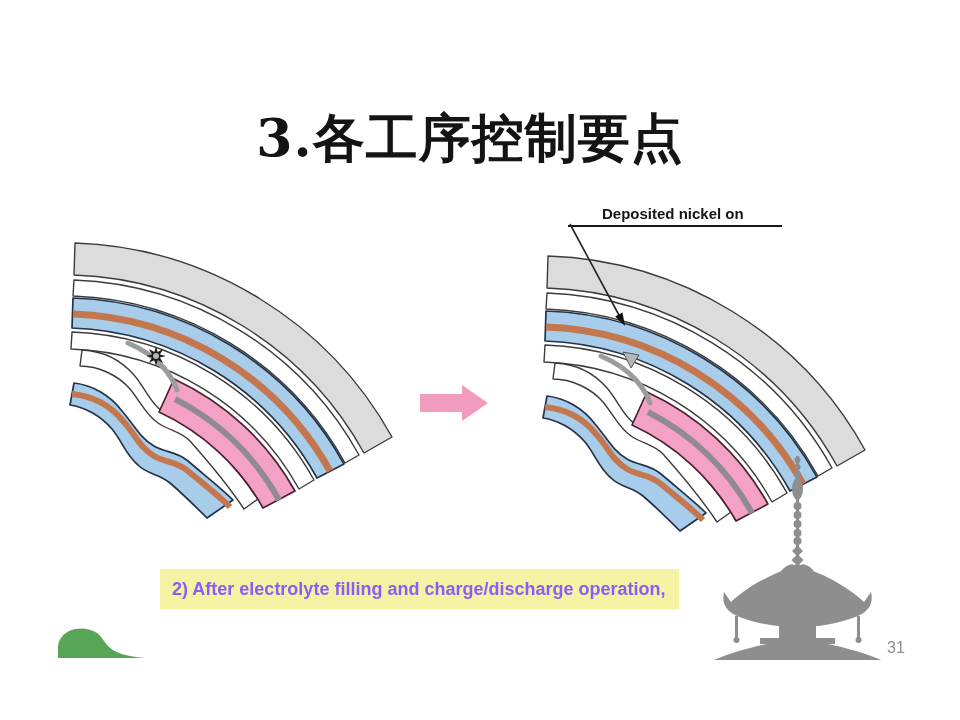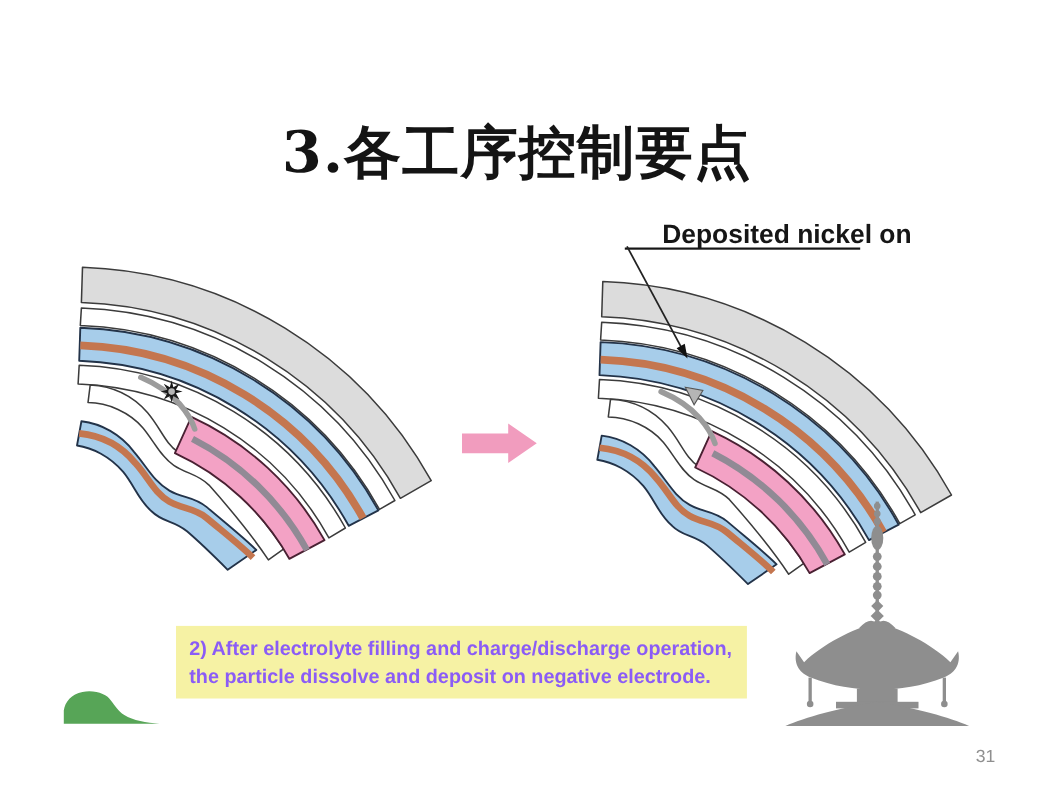--- a/index.html
+++ b/index.html
@@ -9,35 +9,35 @@
   }
   .abs{position:absolute;}
   
   #title{
     left:0;top:104px;width:940px;text-align:center;
     font-family:"DejaVu Serif","Liberation Serif",serif;
     font-weight:700;font-size:52px;letter-spacing:1px;color:#141414;
   }
   
   #anno{
-    left:602px;top:203px;font-weight:700;font-size:24px;line-height:22px;color:#161616;
+    left:602px;top:203px;font-weight:700;font-size:15px;line-height:22px;color:#161616;
     white-space:nowrap;
   }
   #anno-underline{
     left:568px;top:225px;width:214px;height:0;border-top:2px solid #161616;
   }
   
   #caption{
     left:160px;top:569px;background:var(--c-caption_bg,#f6f2a4);
     padding:7px 14px 7px 12px;font-weight:700;font-size:18px;line-height:26px;color:#8b5cf6;
   }
   #caption div{white-space:nowrap;}
   
   #pagenum{
-    left:876px;top:680px;width:40px;text-align:center;
+    left:876px;top:639px;width:40px;text-align:center;
     font-size:16px;color:var(--c-pagenum,#8f8f8f);
   }
   
   .band{stroke:var(--c-outline,#3c3c3c);stroke-width:1.4;stroke-linejoin:round;}
   .gray{fill:var(--c-band_gray,#dcdcdc);}
   .white{fill:#ffffff;}
   .blue{fill:var(--c-blue,#a7cdea);stroke:var(--c-blue_outline,#233349);stroke-width:1.7;}
   .pink{fill:var(--c-pink,#f3a2c5);stroke:var(--c-pink_outline,#4a2133);stroke-width:1.7;}
   .cu{fill:none;stroke:var(--c-copper,#c4764f);stroke-width:7;}
   .cu2{fill:none;stroke:var(--c-copper,#c4764f);stroke-width:6;}
@@ -96,21 +96,20 @@
   <div>Deposited nickel on</div>
 </div>
 <div id="anno-underline" class="abs"></div>
 <svg class="abs" style="left:560px;top:208px" width="90" height="130" viewBox="0 0 90 130">
   <line class="leader" x1="10" y1="16" x2="60" y2="109"></line>
   <polygon class="leader-head" points="65,118 55.1,108.6 62.5,104.6"></polygon>
 </svg>
 
 <div id="caption" class="abs">
   <div>2)  After electrolyte filling and charge/discharge operation,</div>
-  <div>the particle dissolve and deposit on negative electrode.</div>
 </div>
 
 <svg class="abs" style="left:55px;top:620px" width="120" height="40" viewBox="0 0 120 40">
   <path style="fill:var(--c-hill,#57a557)" d="M3,38 L3,26 C4,18 10,11 20,9 C32,7 42,11 46,17 C50,22 52,26 58,30 C66,35 78,37 90,38 Z"></path>
 </svg>
 
 <svg class="abs" style="left:690px;top:440px" width="215" height="220" viewBox="0 0 215 220">
   <g class="pagoda">
     <rect x="106" y="16" width="3" height="112"></rect>
     <circle cx="107.5" cy="20" r="3"></circle>

